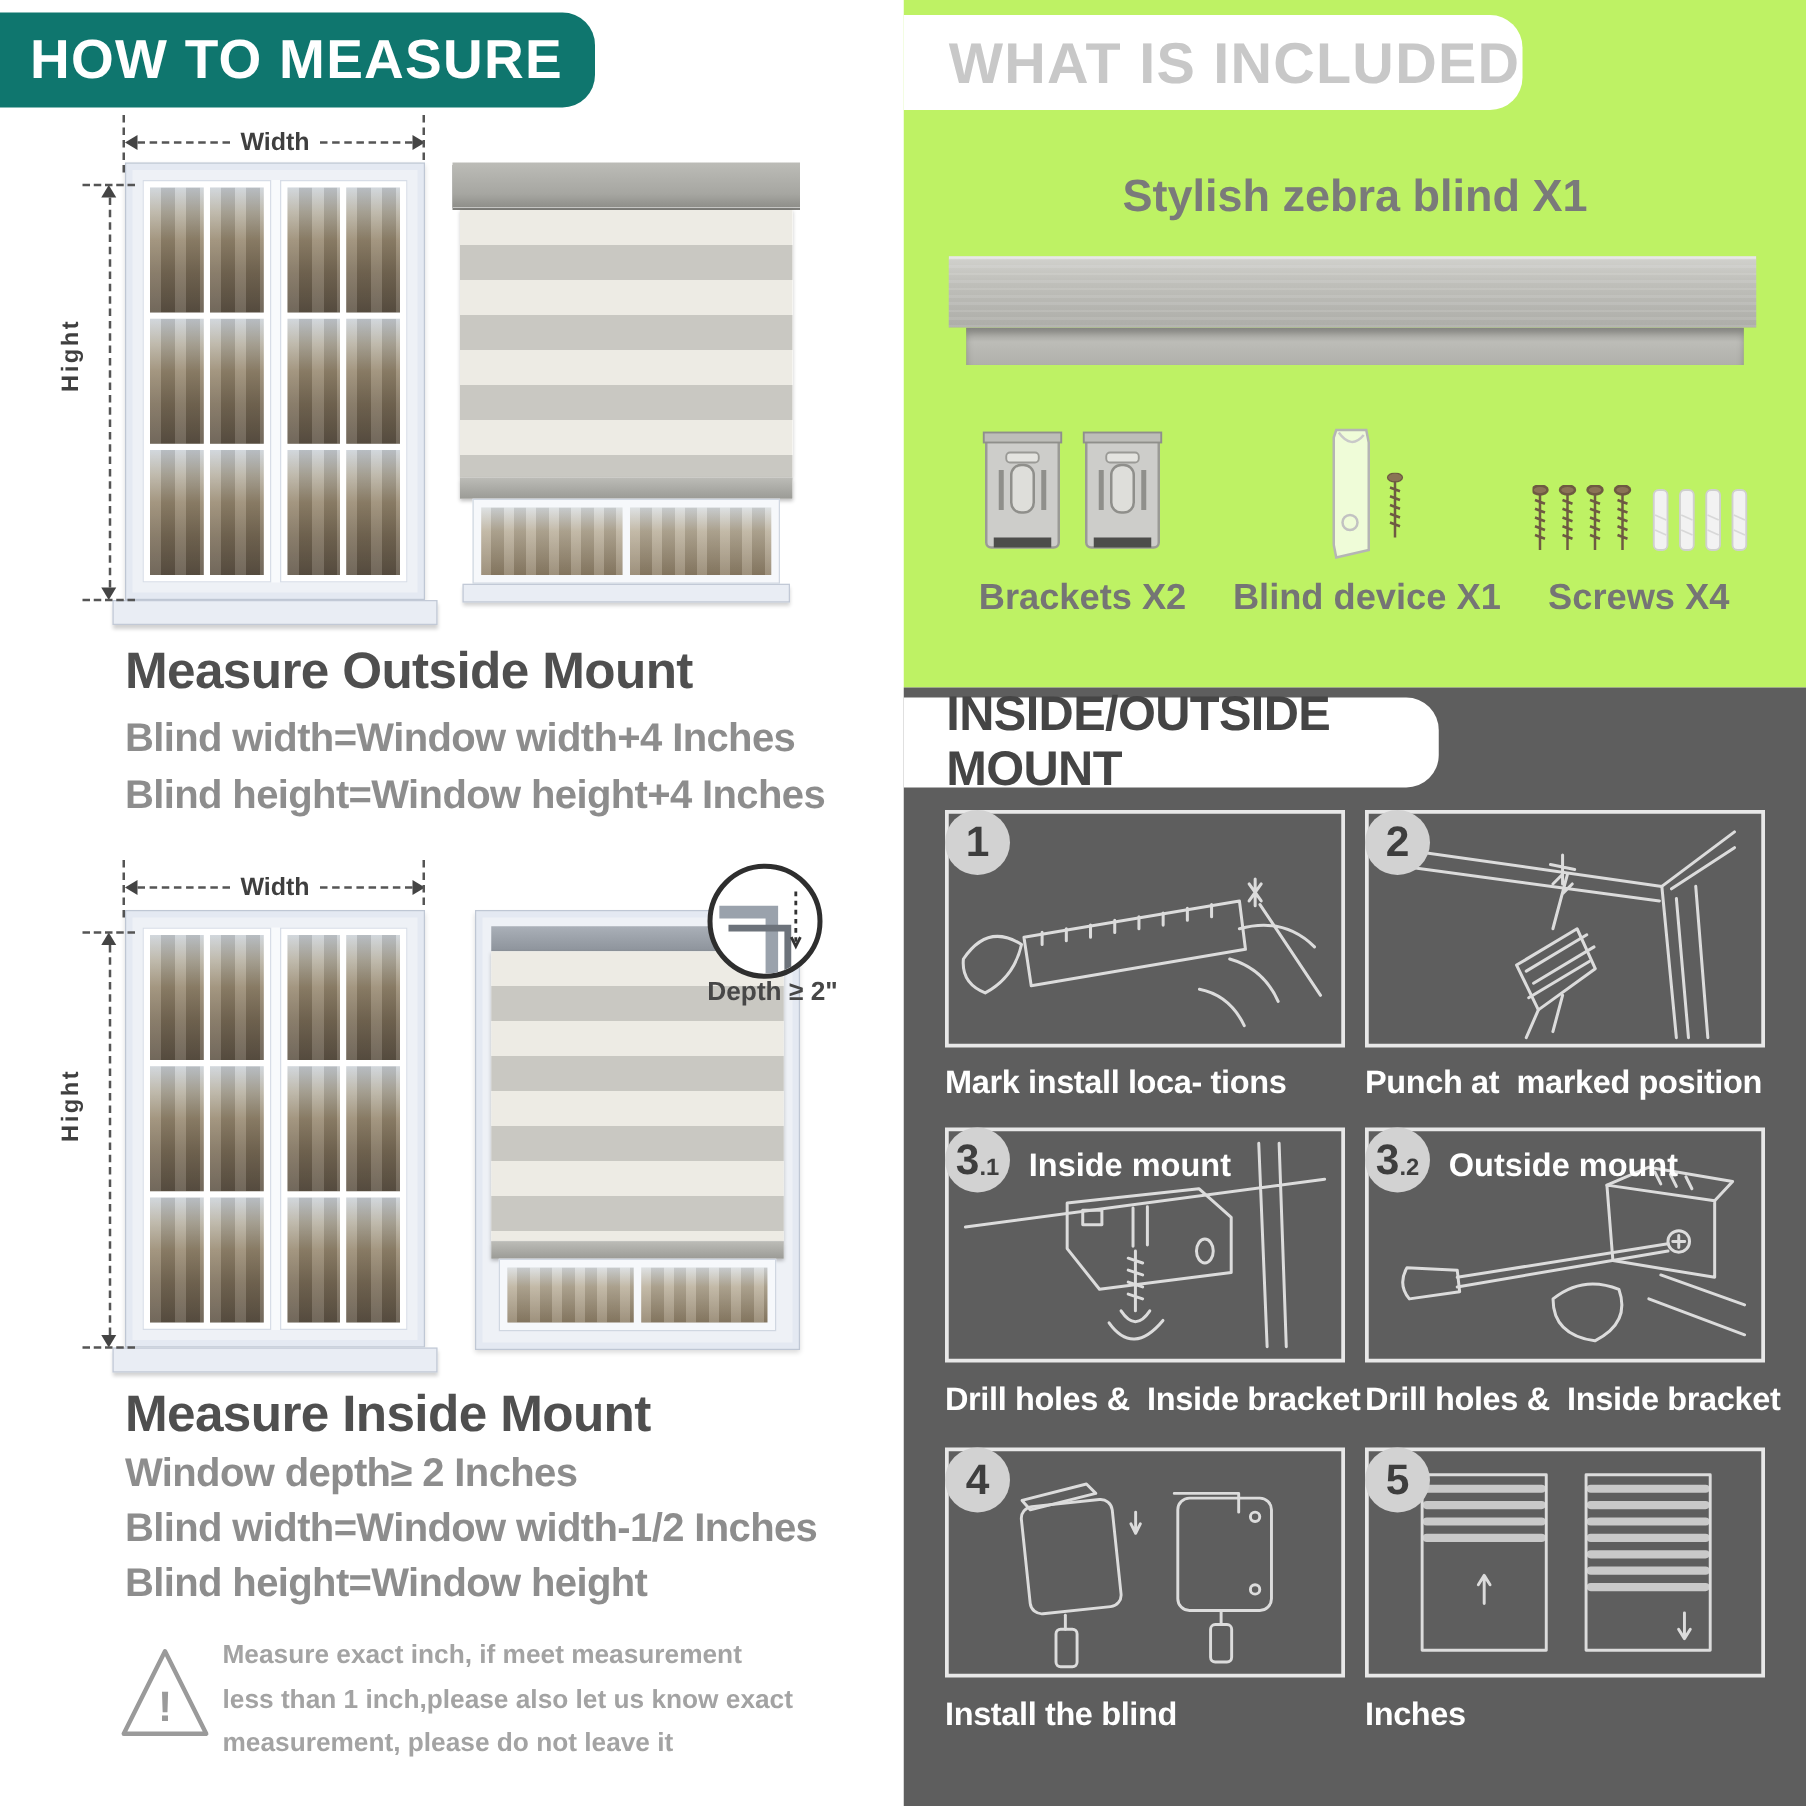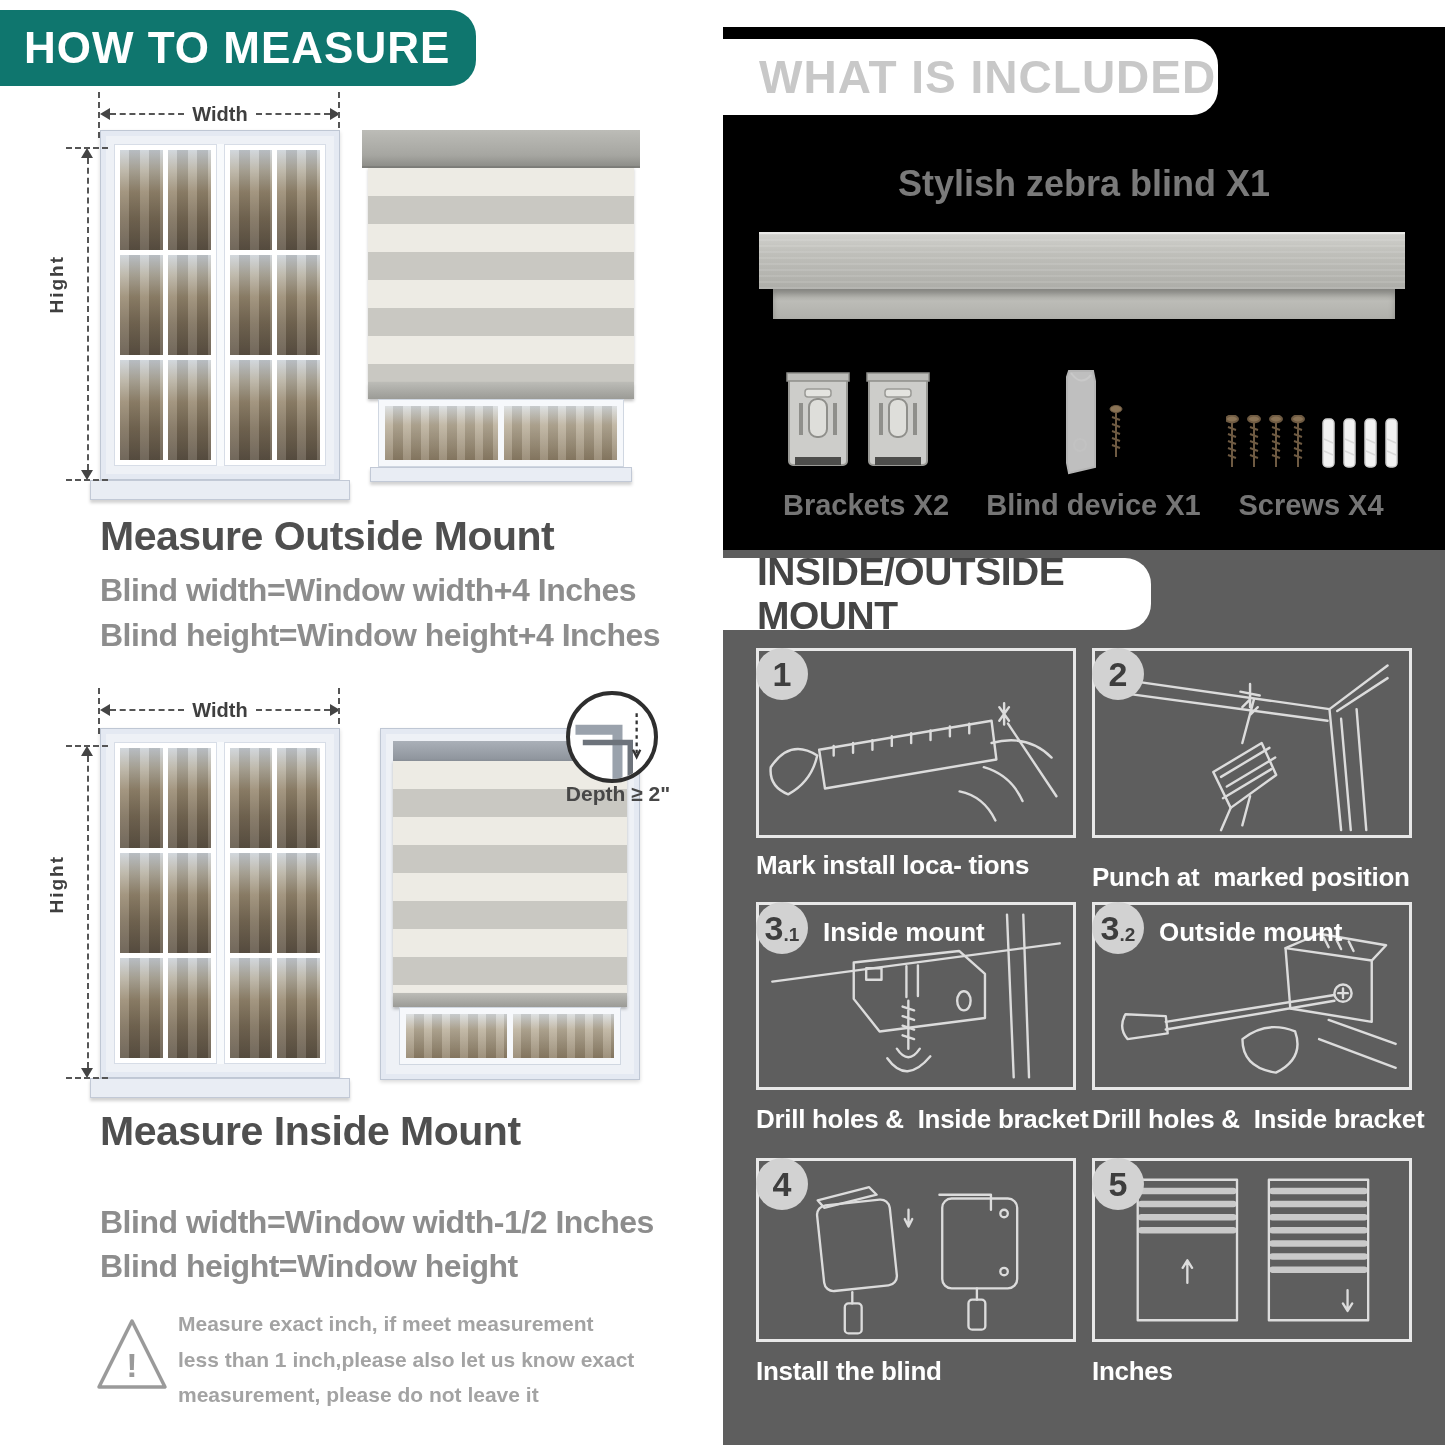--- a/index.html
+++ b/index.html
@@ -51,21 +51,21 @@
 
   .blind2-frame{position:absolute;background:#eef1f6;border:1px solid #bfc7d4;box-shadow:inset 0 0 0 5px #e4e9f2, 0 2px 4px rgba(0,0,0,.15);}
   .blind2-cassette{position:absolute;left:12px;right:12px;top:12px;height:20px;background:linear-gradient(180deg,#aab0b8,#8d939b);}
   .detail-circle{position:absolute;width:92px;height:92px;border-radius:50%;background:#ffffff;border:4px solid #2e2e2e;overflow:hidden;z-index:5;}
   .depth-lbl{position:absolute;font-weight:bold;font-size:21px;color:#474747;}
 
   .note-text{position:absolute;font-size:21px;color:#a3a3a3;line-height:1.7;font-weight:bold;}
 
   
   .right-half{position:absolute;left:723px;top:0;width:722px;height:1445px;}
-  .included{position:absolute;left:0;top:0;width:722px;height:550px;background:#000000;margin-top:27px;}
+  .included{position:absolute;left:0;top:0;width:722px;height:550px;background:#bef264;}
   .right-header{position:absolute;left:0;top:12px;width:495px;height:76px;background:#ffffff;border-radius:0 26px 26px 0;display:flex;align-items:center;padding-left:36px;}
   .right-header span{color:#c8c8c8;font-weight:bold;font-size:46px;letter-spacing:1px;}
   .product-lbl{position:absolute;left:0;top:136px;width:100%;text-align:center;font-weight:bold;font-size:36px;color:#7a7a7a;}
   .cassette-main{position:absolute;left:36px;top:205px;width:646px;height:57px;
     background:linear-gradient(180deg,#d2d2ce 0%,#c0c0bb 35%,#adada8 100%);
     box-shadow:inset 0 2px 0 rgba(255,255,255,.5);}
   .cassette-main::after{content:"";position:absolute;inset:0;background:repeating-linear-gradient(0deg,rgba(255,255,255,.10) 0 2px,transparent 2px 6px);}
   .cassette-lip{position:absolute;left:50px;top:262px;width:622px;height:30px;
     background:linear-gradient(180deg,#a8a8a3 0%,#bcbcb7 40%,#b0b0ab 100%);
     box-shadow:inset 0 5px 6px rgba(0,0,0,.22);}
@@ -207,20 +207,21 @@
       <svg viewBox="0 0 92 92">
         <path d="M6,38 L52,38 L52,92" stroke="#9aa2ac" stroke-width="11" fill="none"></path>
         <path d="M14,52 L66,52 L66,92" stroke="#6d737b" stroke-width="6" fill="none"></path>
         <path d="M73,20 L73,66" stroke="#333" stroke-width="2.5" stroke-dasharray="4,4" fill="none"></path>
         <path d="M69,60 L73,68 L77,60" stroke="#333" stroke-width="2.5" fill="none"></path>
       </svg>
     </div>
     <div class="depth-lbl" style="left:548px;top:782px;width:140px;text-align:center;">Depth ≥ 2"</div>
 
     <div class="h-measure" style="top:1108px;text-align:right;">Measure Inside Mount</div>
+    <div class="formula" style="top:1160px;">Window depth≥ 2 Inches</div>
     <div class="formula" style="top:1204px;">Blind width=Window width-1/2 Inches</div>
     <div class="formula" style="top:1248px;">Blind height=Window height</div>
 
     <svg class="abs" style="left:95px;top:1315px;" width="74" height="80" viewBox="0 0 74 80">
       <path d="M37,6 L70,72 L4,72 Z" fill="none" stroke="#9a9a9a" stroke-width="3.5" stroke-linejoin="round"></path>
       <text x="37" y="62" text-anchor="middle" font-size="34" font-weight="bold" fill="#9a9a9a" font-family="Liberation Sans, sans-serif">!</text>
     </svg>
     <div class="note-text" style="left:178px;top:1306px;width:460px;">Measure exact inch, if meet measurement less than 1 inch,please also let us know exact measurement, please do not leave it</div>
   </div>
 
@@ -338,21 +339,21 @@
               <path d="M15,42 L238,72 M248,62 L300,28"></path>
               <path d="M240,60 L252,185 M252,70 L262,185 M268,60 L278,185"></path>
               <path d="M150,95 L162,50 M158,50 L150,58 M166,58 L158,66 M148,42 L168,46 M158,34 L158,58"></path>
               <path d="M120,125 L170,95 L185,128 L138,162 Z"></path>
               <path d="M128,130 L178,100 M134,140 L184,110 M130,152 L180,122"></path>
               <path d="M138,162 L128,185 M158,150 L150,180"></path>
             </g>
           </svg>
         </div>
       </div>
-      <div class="caption" style="left:369px;top:312px;">Punch at  marked position</div>
+      <div class="caption" style="left:369px;top:300px;">Punch at  marked position</div>
 
       <div class="panel" style="left:33px;top:352px;height:188px;">
         <div class="badge">
             <span class="n">3</span>
             <span class="sub">.1</span>
           </div>
         <div class="panel-title">Inside mount</div>
         <div class="art">
           <svg viewBox="0 0 320 190">
             <g class="lines">

